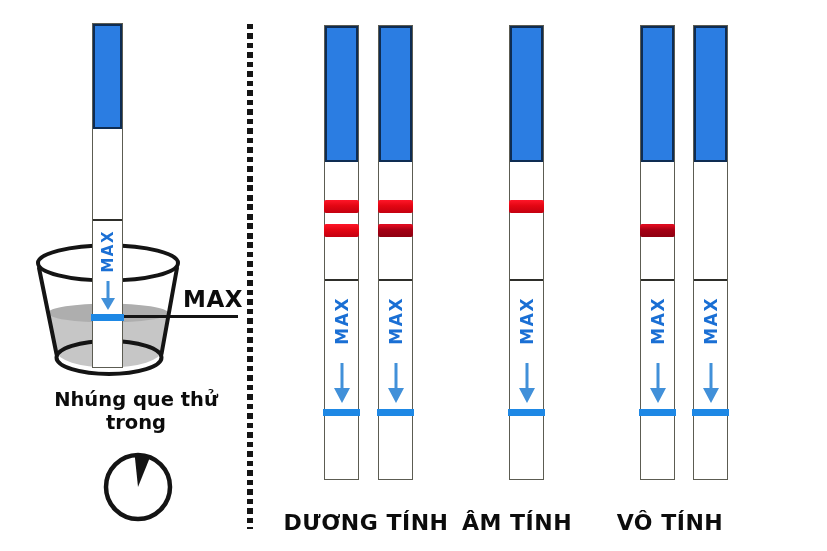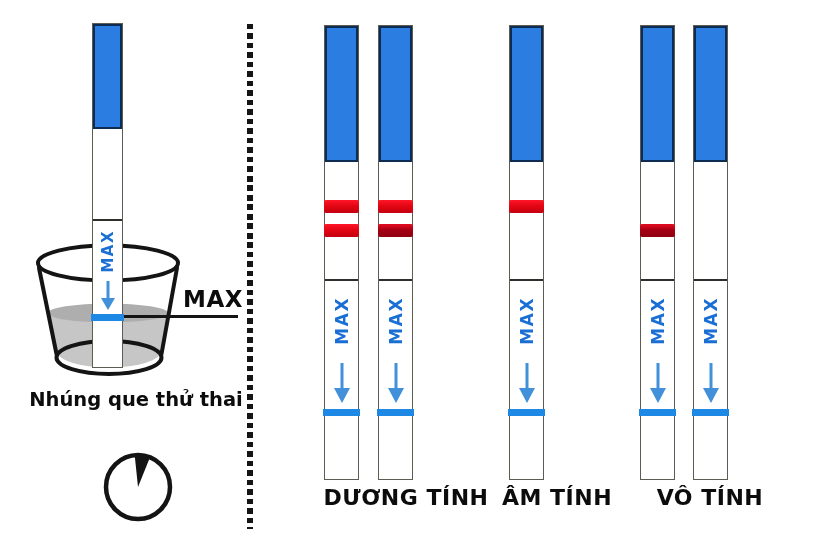--- a/index.html
+++ b/index.html
@@ -39,22 +39,22 @@
   .level-line{position:absolute;left:-1.6px;right:-1.6px;height:7px;background:var(--level-blue);}
   .result-strip .level-line{top:383px;}
   .dip-strip .level-line{top:290px;}
   .red-line{position:absolute;left:-1px;right:-1px;height:13px;border-radius:2px;}
   .red-line.control{top:174px;}
   .red-line.test{top:198px;}
   .red-line.bright{background:linear-gradient(180deg,#ff1628 0%,var(--red-bright) 45%,#c40010 100%);}
   .red-line.dark{background:linear-gradient(180deg,#dd0a1e 10%,var(--red-dark) 45%,#8f0010 100%);}
   
   .group-label{
-    position:absolute;top:485px;transform:translateX(-50%);
-    font-size:22px;font-weight:800;letter-spacing:.5px;white-space:nowrap;color:#0c0c0c;margin-left:40px;
+    position:absolute;top:510px;transform:translateX(-50%);
+    font-size:22px;font-weight:800;letter-spacing:.5px;white-space:nowrap;color:#0c0c0c;
   }
   
   .cup-svg{position:absolute;left:25px;top:235px;z-index:1;}
   .cup-stroke{fill:none;stroke:var(--ink);stroke-width:4;stroke-linecap:round;}
   .callout-line{position:absolute;left:112px;top:315px;width:126px;height:2.5px;background:var(--ink);z-index:2;}
   .max-callout{
     position:absolute;left:183px;top:286px;z-index:2;
     font-size:23px;font-weight:800;letter-spacing:.5px;color:#0c0c0c;
   }
   .dip-caption{
@@ -92,21 +92,21 @@
       <div class="seg-line"></div>
       <div class="strip-max">MAX</div>
       <svg class="down-arrow" width="18" height="31" viewBox="0 0 18 31">
         <line x1="9" y1="1" x2="9" y2="20"></line>
         <polygon points="2,18 16,18 9,30"></polygon>
       </svg>
       <div class="level-line"></div>
     </div>
 
     <div class="dip-caption">
-      <div>Nhúng que thử thai</div>
+      <div>Nhúng que thử trong</div>
     </div>
 
     <svg class="timer-svg" width="76" height="76" viewBox="0 0 76 76">
       <circle cx="38" cy="38" r="32" style="fill:#fff;stroke:var(--ink);stroke-width:4.5"></circle>
       <path d="M38,38 L34.7,6.2 A32,32 0 0 1 50,8.3 Z" style="fill:var(--ink)"></path>
     </svg>
   </div>
 
   <div class="divider"></div>
 

